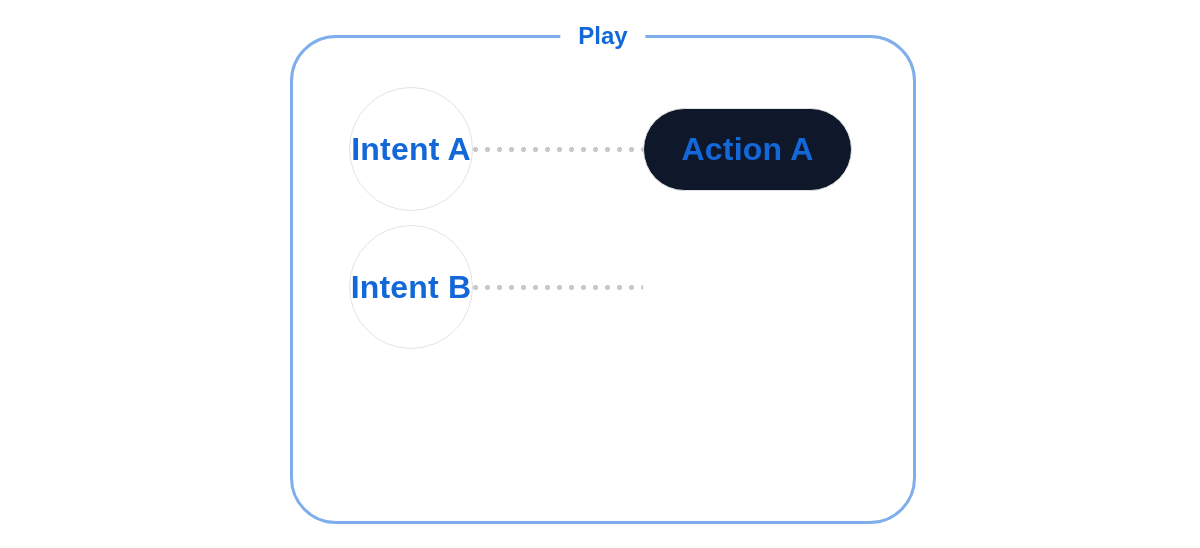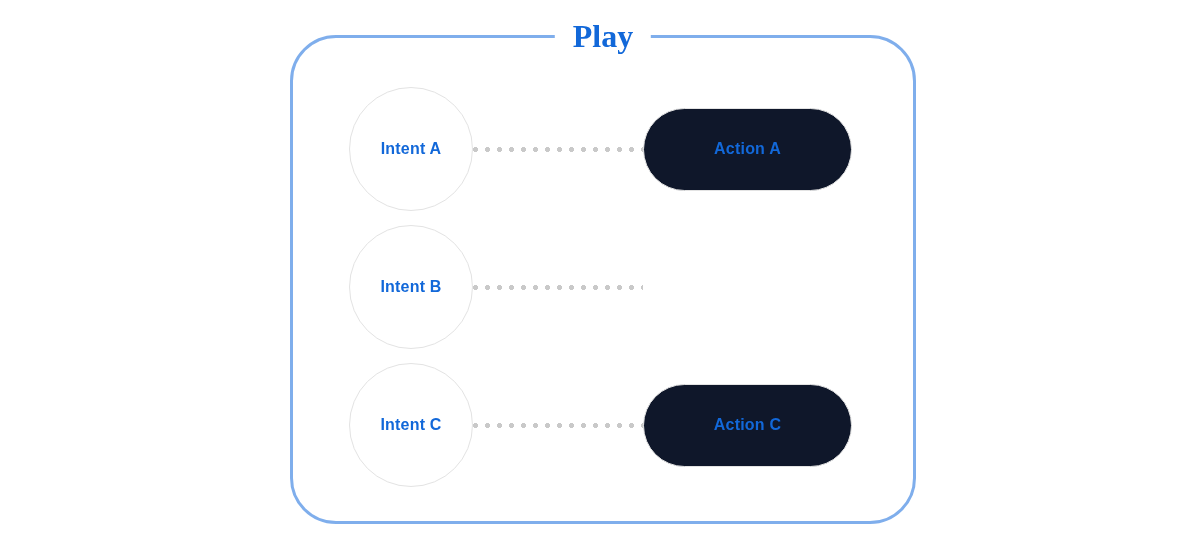--- a/index.html
+++ b/index.html
@@ -26,26 +26,25 @@
     box-sizing: border-box;
     background: #ffffff;
   }
   .frame-title {
     position: absolute;
     top: -2px;
     left: 50%;
     transform: translate(-50%, -50%);
     background: #ffffff;
     padding: 0 18px;
-    font-size: 32px;
+    font-size: 24px;
     font-weight: 700;
     line-height: 1.15;
     color: var(--accent-blue, #1268d9);
     white-space: nowrap;
-    font-family: Liberation Serif, serif;
   }
   .row {
     position: absolute;
     left: 56px;
     height: 124px;
     display: flex;
     align-items: center;
   }
   .row.r0 { top: 49px; }
   .row.r1 { top: 187px; }
@@ -76,21 +75,21 @@
     border: 1.5px solid var(--node-border, #e3e3e3);
     border-radius: 42px;
     box-sizing: border-box;
     background: #0f172a;
     display: flex;
     align-items: center;
     justify-content: center;
     flex: none;
   }
   .node-label {
-    font-size: 16px;
+    font-size: 32px;
     font-weight: 700;
     letter-spacing: 0.2px;
     color: var(--accent-blue, #1268d9);
     white-space: nowrap;
   }
 </style>
 </head>
 <body>
 
 <div class="canvas">
@@ -107,24 +106,15 @@
       </div>
     </div>
 
     <div class="row r1">
       <div class="intent-node">
         <span class="node-label">Intent B</span>
       </div>
       <div class="connector"></div>
     </div>
 
-    <div class="row r2">
-      <div class="intent-node">
-        <span class="node-label">Intent C</span>
-      </div>
-      <div class="connector"></div>
-      <div class="action-node">
-        <span class="node-label">Action C</span>
-      </div>
-    </div>
 
   </div>
 </div>
 
 </body></html>

